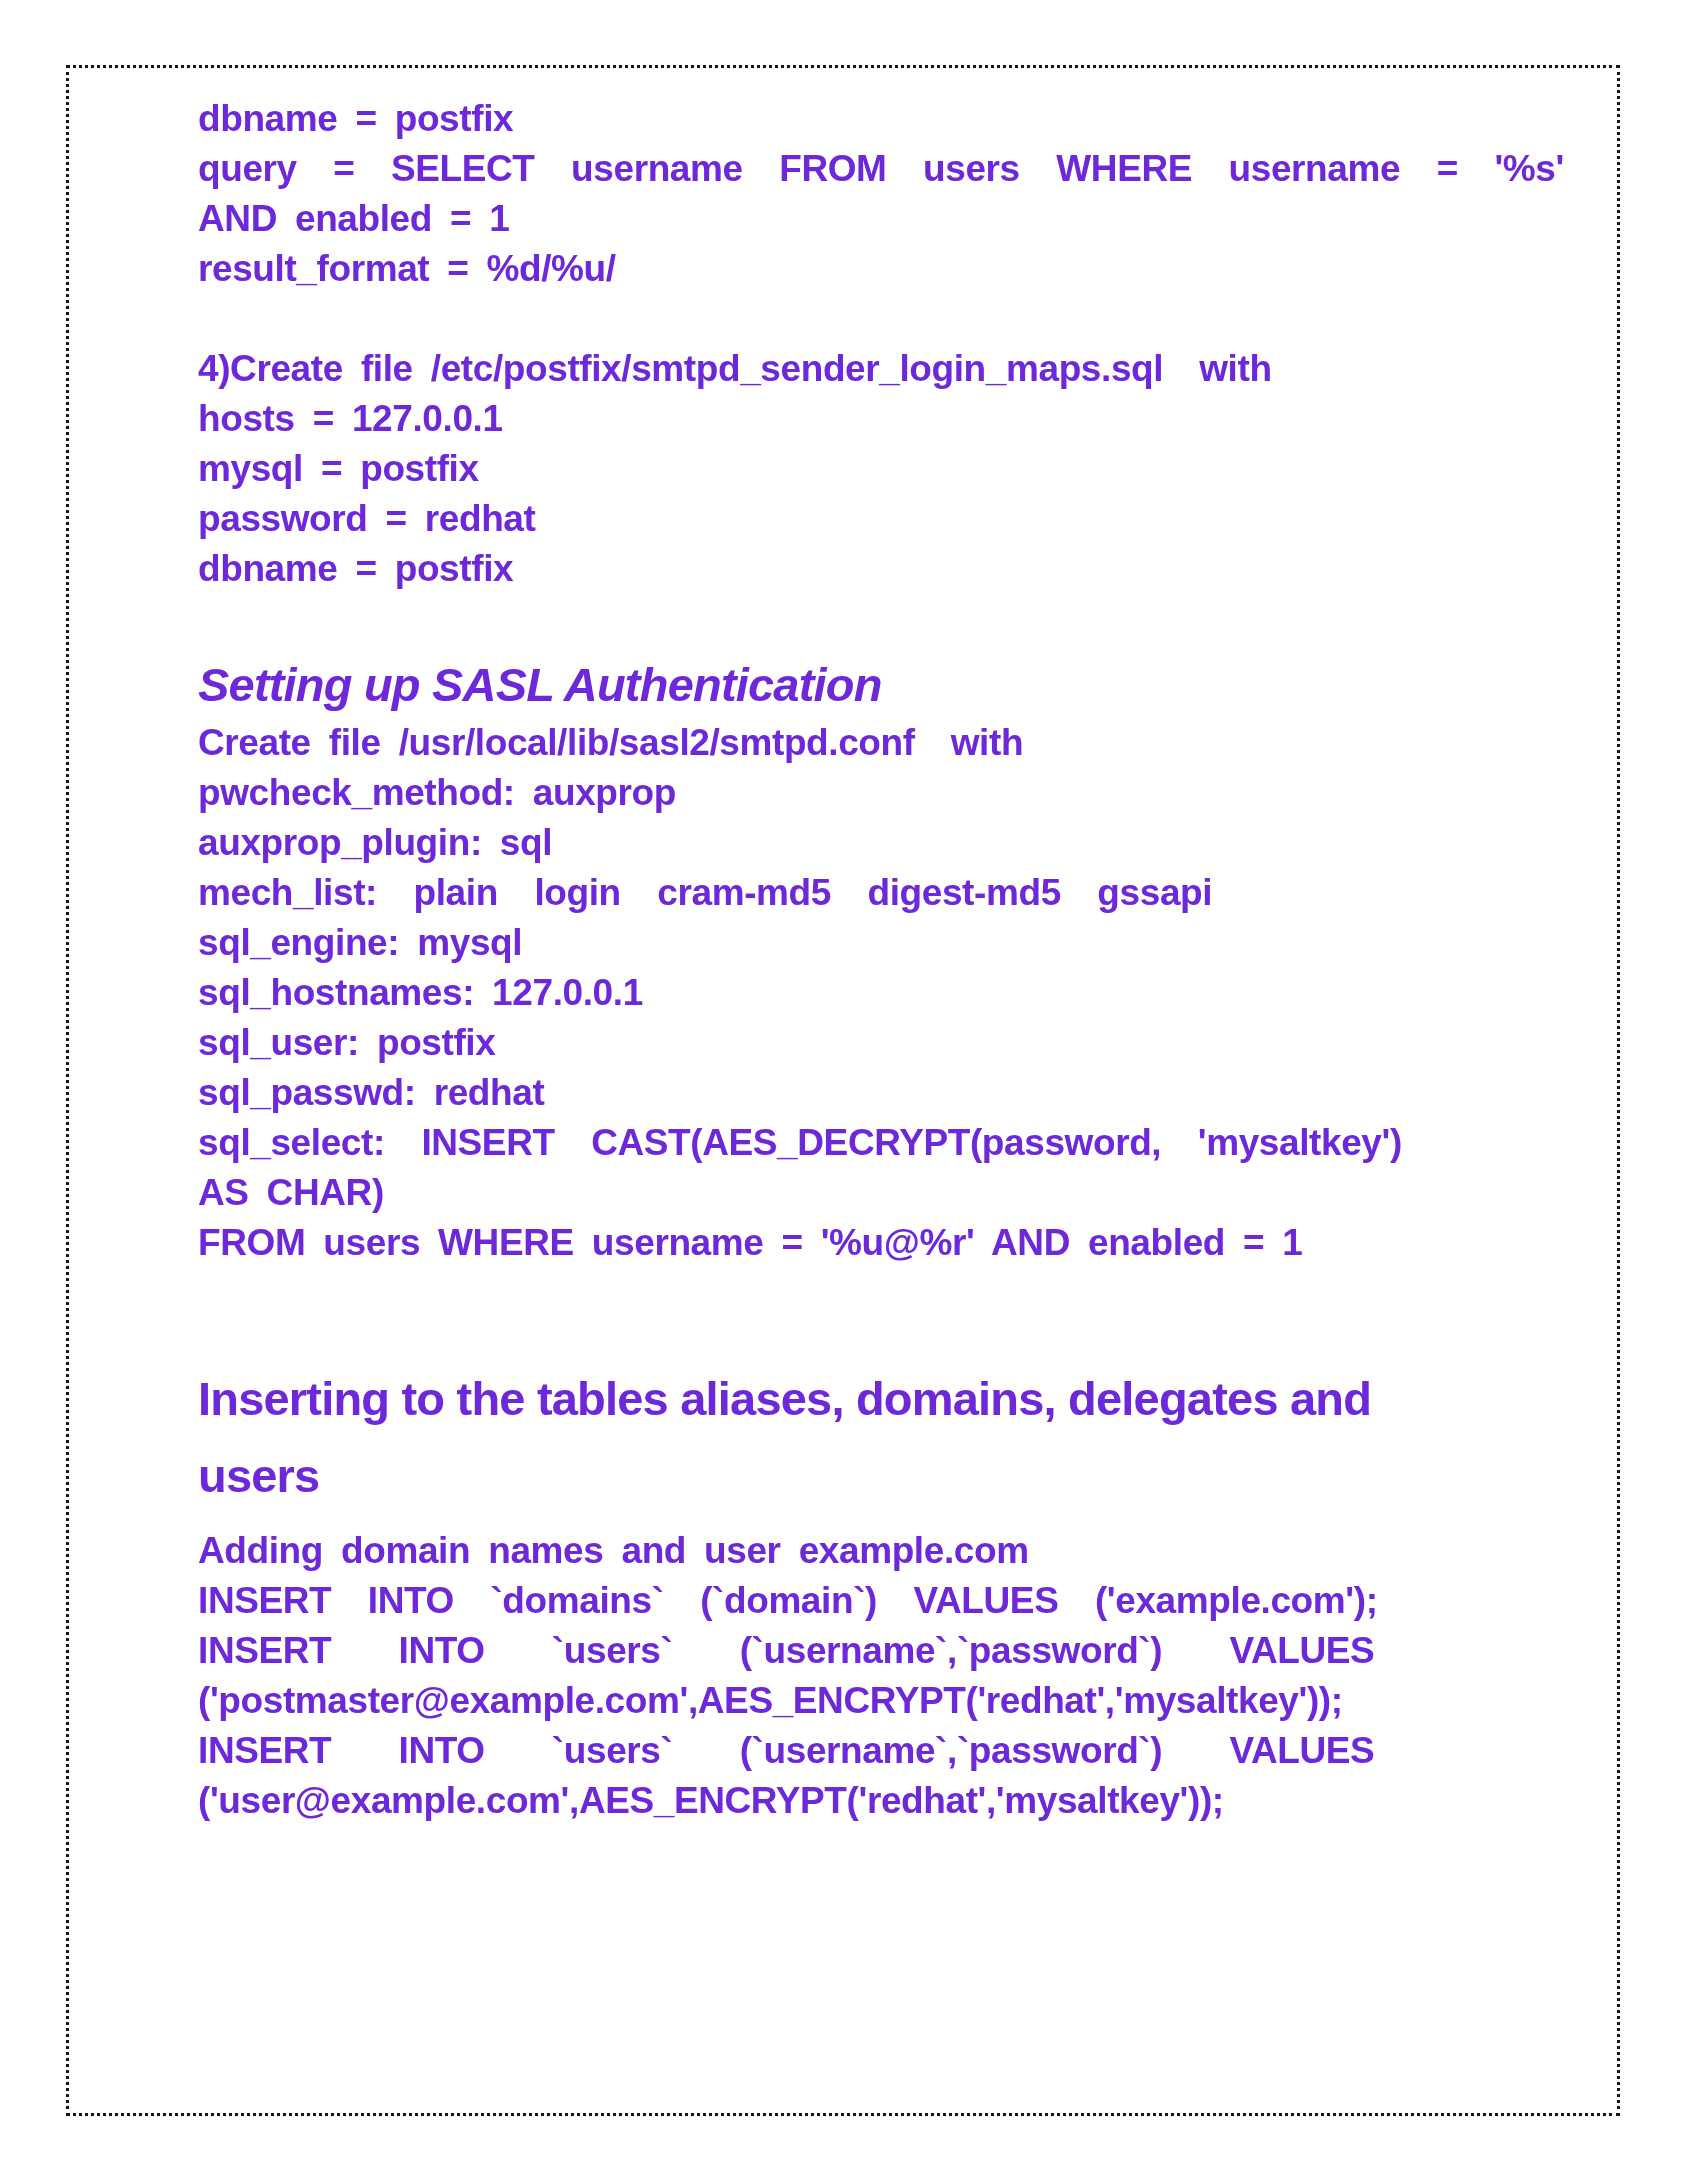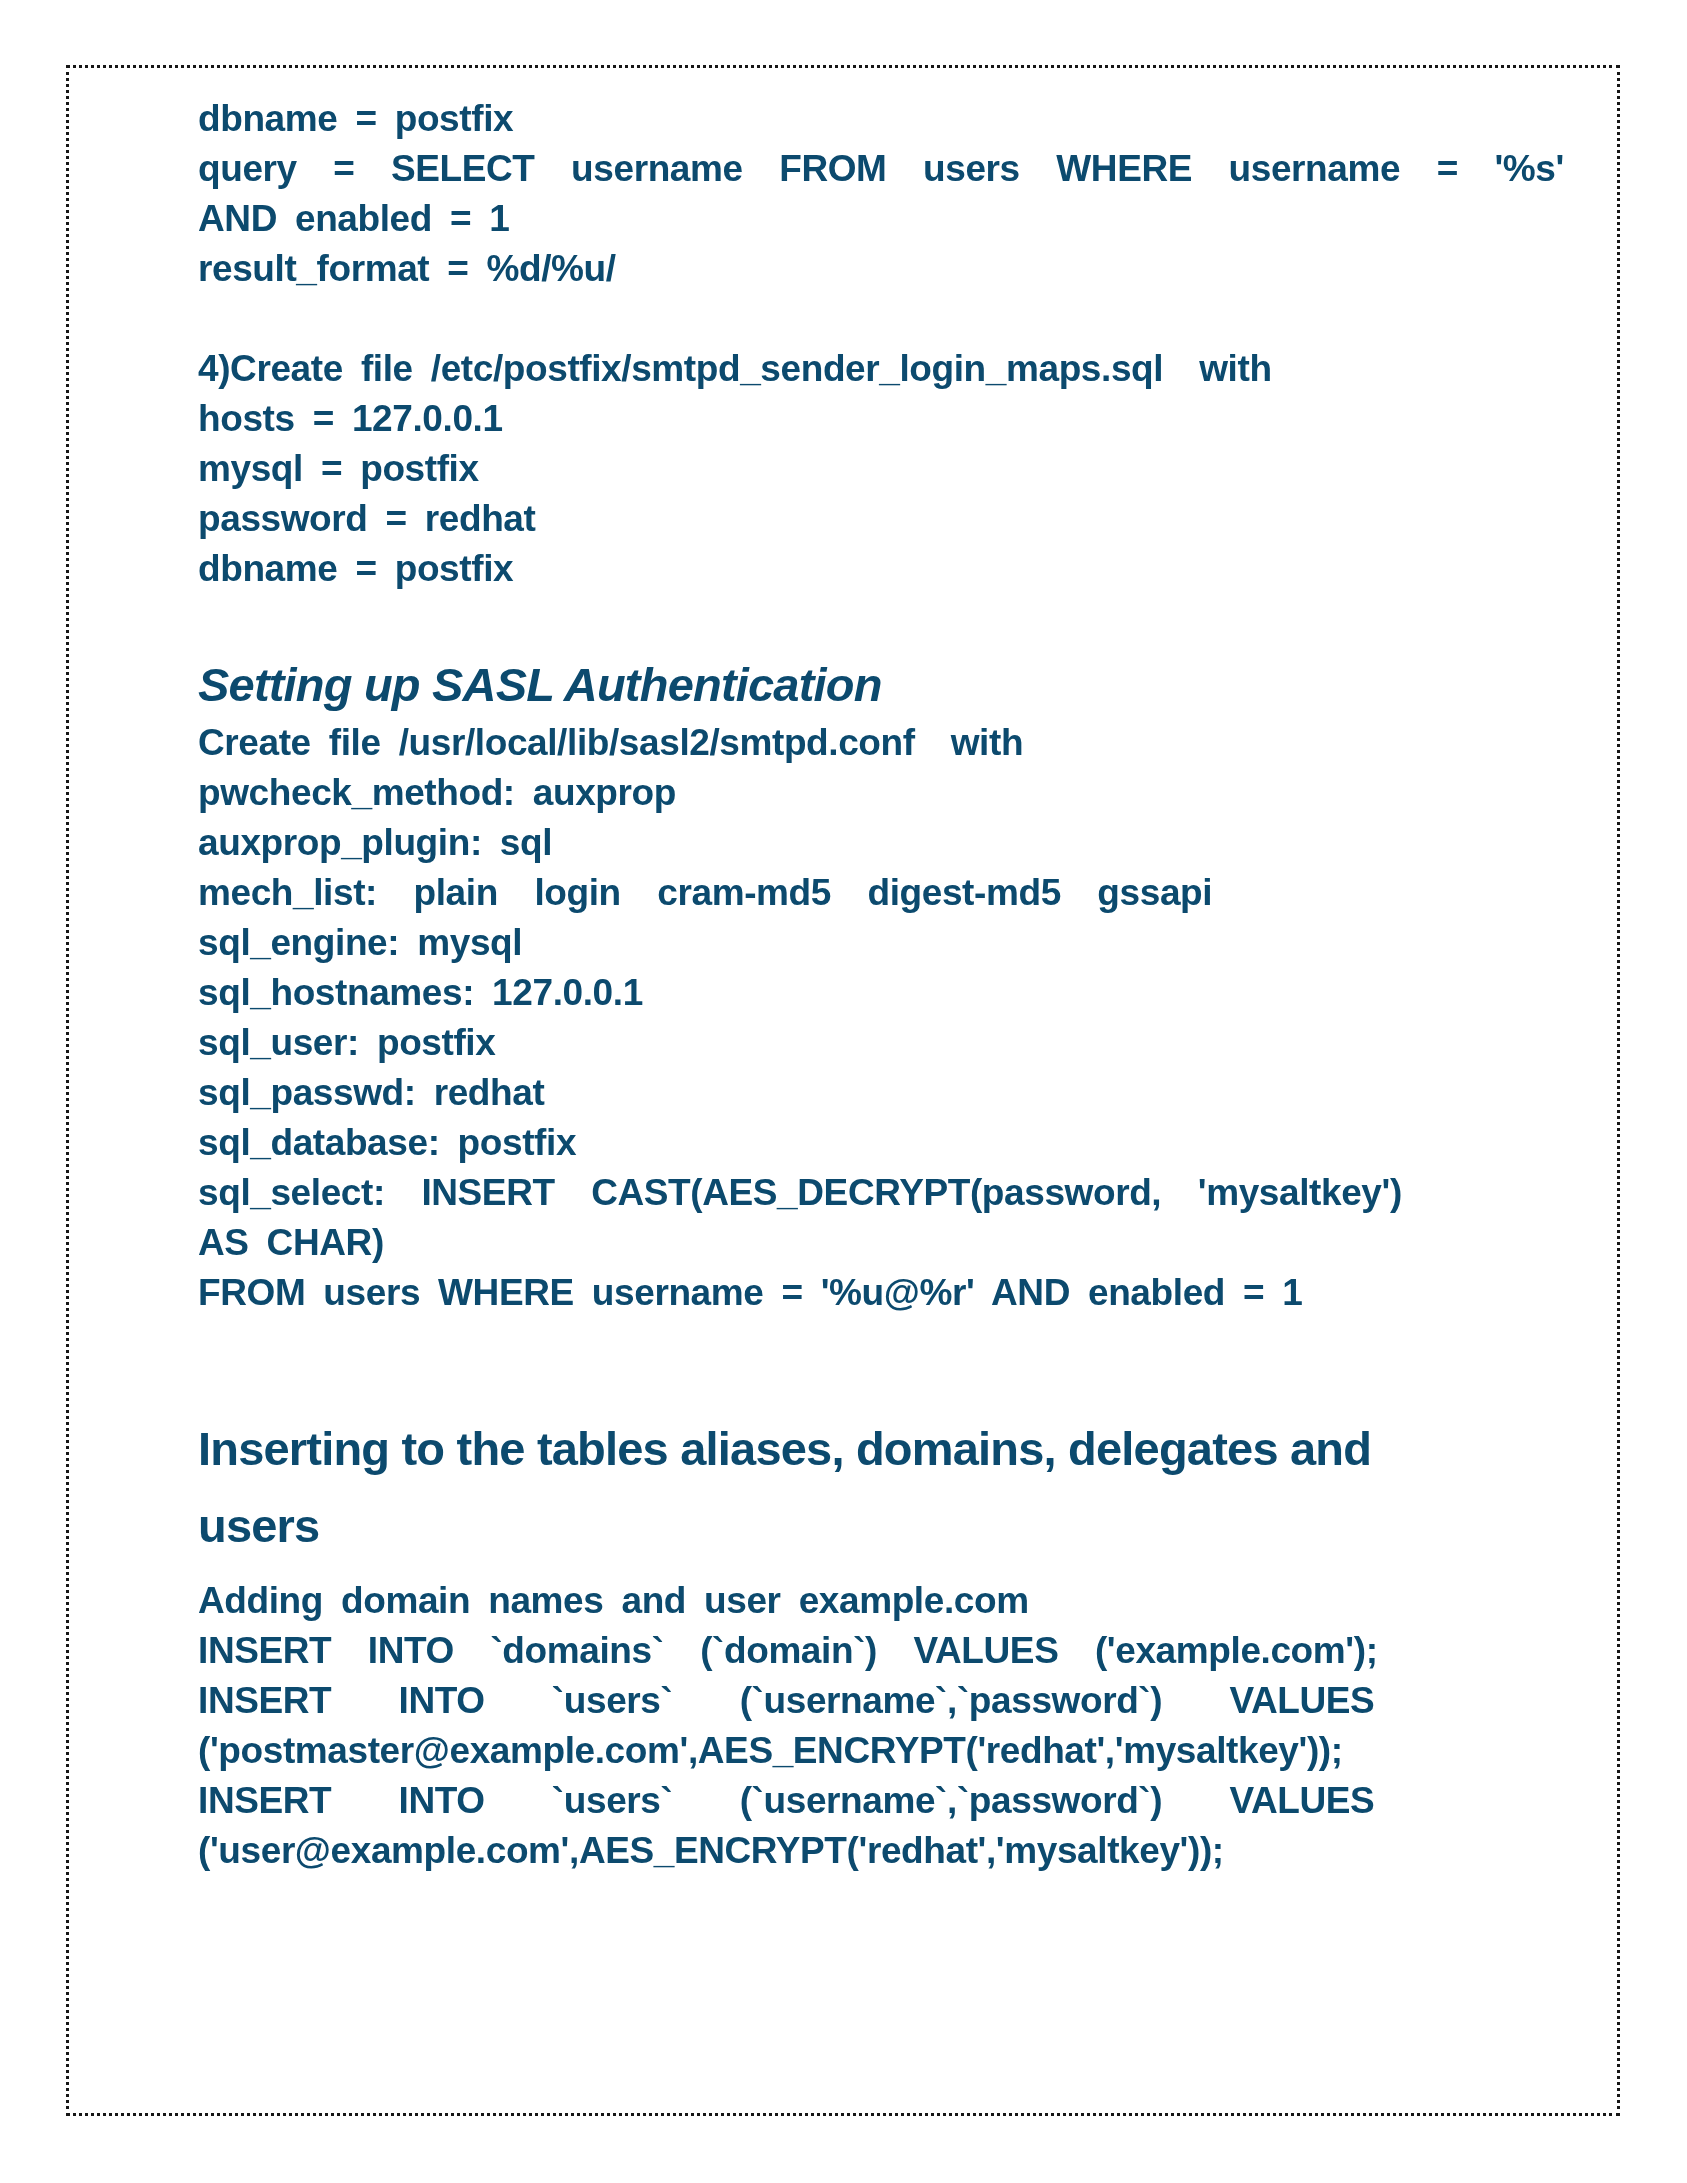--- a/index.html
+++ b/index.html
@@ -7,21 +7,21 @@
     padding: 0;
     background: #ffffff;
   }
   .sheet {
     position: relative;
     width: 1687px;
     height: 2183px;
     background: #ffffff;
     overflow: hidden;
     font-family: "Liberation Sans", sans-serif;
-    color: #0c4a6e;
+    color: #6d28d9;
   }
   .frame {
     position: absolute;
     left: 66px;
     top: 65px;
     width: 1548px;
     height: 2045px;
     border: 3.3px dotted #161616;
     box-sizing: content-box;
   }
@@ -89,21 +89,20 @@
     <h2 class="h-sasl">Setting up SASL Authentication</h2>
 
     <p class="line">Create file /usr/local/lib/sasl2/smtpd.conf  with</p>
     <p class="line">pwcheck_method: auxprop</p>
     <p class="line">auxprop_plugin: sql</p>
     <p class="line wide">mech_list: plain login cram-md5 digest-md5 gssapi</p>
     <p class="line">sql_engine: mysql</p>
     <p class="line">sql_hostnames: 127.0.0.1</p>
     <p class="line">sql_user: postfix</p>
     <p class="line">sql_passwd: redhat</p>
-    <p class="line">sql_database: postfix</p>
     <p class="line wide">sql_select: INSERT CAST(AES_DECRYPT(password, 'mysaltkey')</p>
     <p class="line">AS CHAR)</p>
     <p class="line">FROM users WHERE username = '%u@%r' AND enabled = 1</p>
 
     <h2 class="h-main">
       <div class="h-line">Inserting to the tables aliases, domains, delegates and</div>
       <div class="h-line">users</div>
     </h2>
 
     <p class="line">Adding domain names and user example.com</p>

